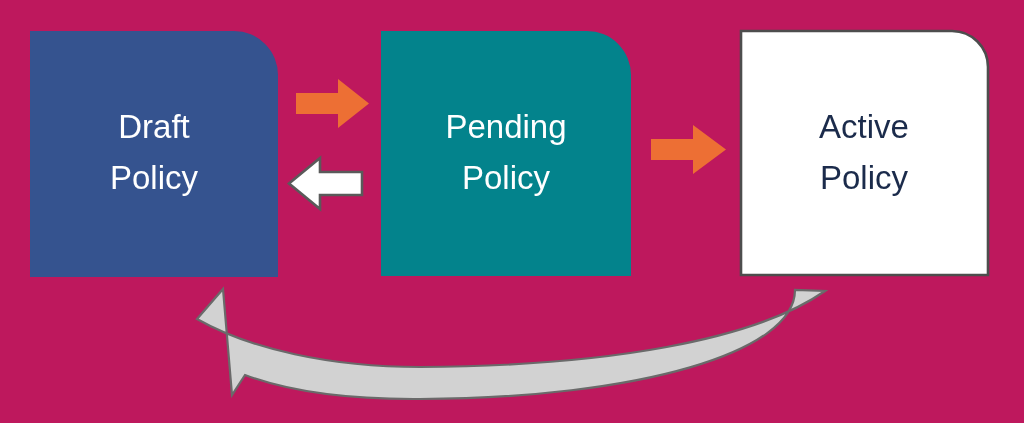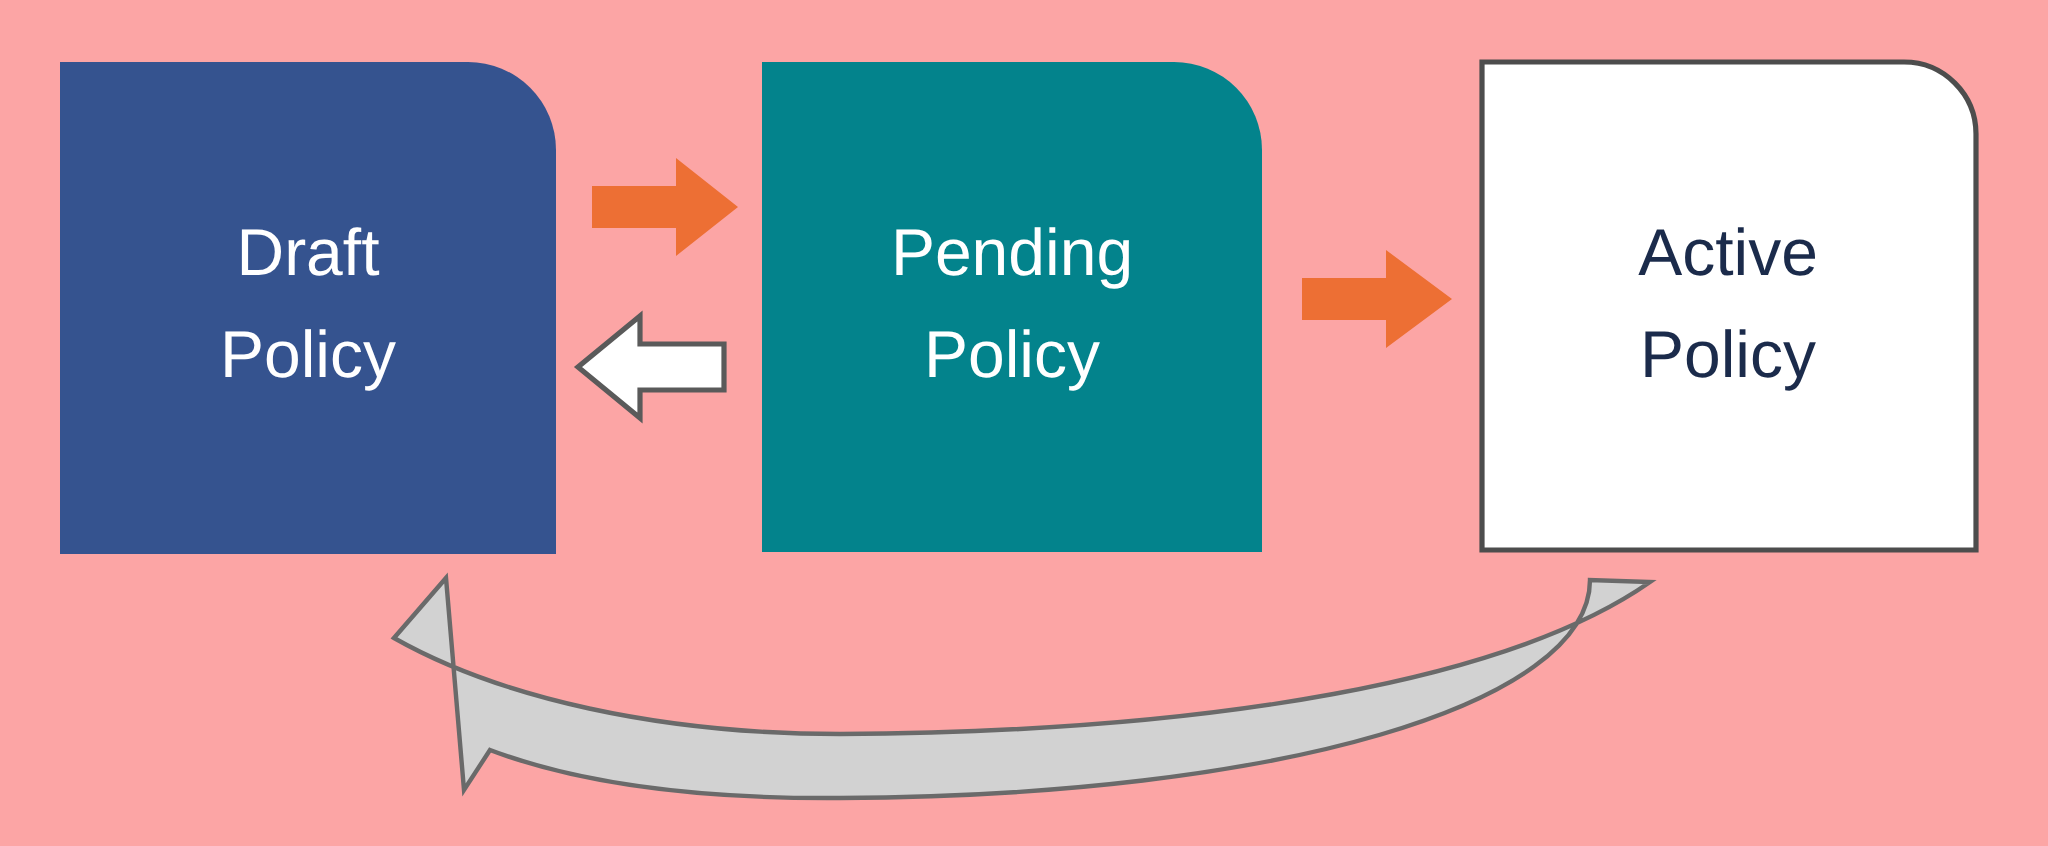--- a/index.html
+++ b/index.html
@@ -7,21 +7,21 @@
     padding: 0;
     background: #ffffff;
   }
   body {
     font-family: "Liberation Sans", sans-serif;
   }
   #canvas {
     position: relative;
     width: 1024px;
     height: 423px;
-    background: #fca5a5;
+    background: #be185d;
     overflow: hidden;
   }
   #diagram-svg {
     position: absolute;
     left: 0;
     top: 0;
     width: 1024px;
     height: 423px;
   }
   .node-label {

